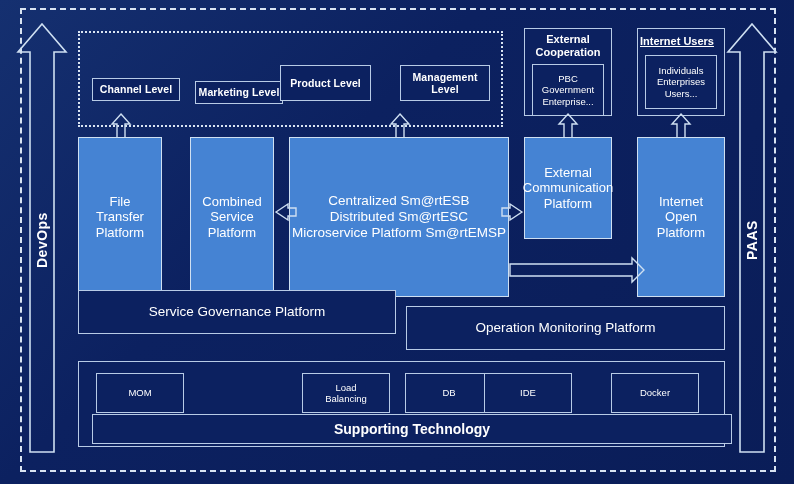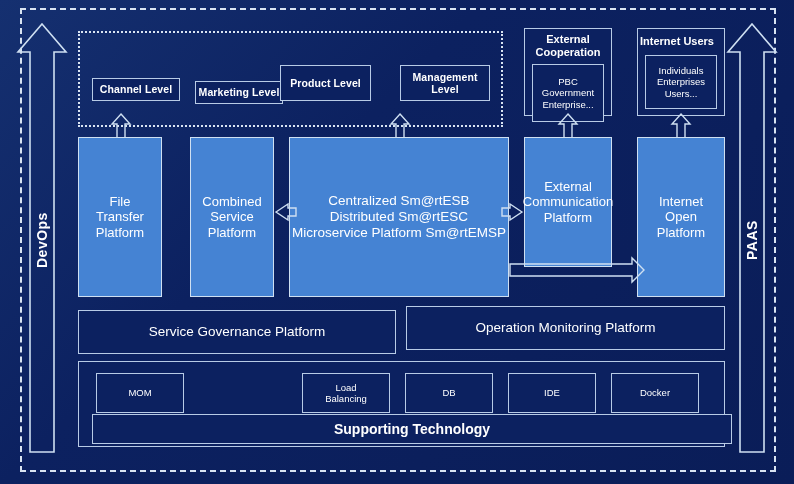--- a/index.html
+++ b/index.html
@@ -49,25 +49,25 @@
 
   <div class="dotted" style="left:78px;top:31px;width:425px;height:96px;"></div>
 
   <div class="box dark t-level" style="left:92px;top:78px;width:88px;height:23px;">Channel Level</div>
   <div class="box dark t-level" style="left:195px;top:81px;width:88px;height:23px;">Marketing Level</div>
   <div class="box dark t-level" style="left:280px;top:65px;width:91px;height:36px;">Product Level</div>
   <div class="box dark t-level" style="left:400px;top:65px;width:90px;height:36px;">Management Level</div>
 
   <div class="box dark" style="left:524px;top:28px;width:88px;height:88px;"></div>
   <div class="box t-head wrap" style="left:524px;top:31px;width:88px;height:30px;">External Cooperation</div>
-  <div class="box dark t-sub wrap" style="left:532px;top:64px;width:72px;height:58px;">PBC Government
+  <div class="box dark t-sub wrap" style="left:532px;top:64px;width:72px;height:52px;">PBC Government
 Enterprise...</div>
 
   <div class="box dark" style="left:637px;top:28px;width:88px;height:88px;"></div>
-  <div class="box t-head" style="left:637px;top:33px;width:80px;height:16px;">Internet Users</div>
+  <div class="box t-head" style="left:637px;top:33px;width:80px;height:16px;text-decoration:underline;">Internet Users</div>
   <div class="box dark t-sub wrap" style="left:645px;top:55px;width:72px;height:54px;">Individuals
 Enterprises
 Users...</div>
 
   <svg width="794" height="484">
     <g fill="none" stroke="#cfe0f2" stroke-width="1.4">
       <polygon points="121,114 130,124 125,124 125,138 117,138 117,124 112,124"></polygon>
       <polygon points="400,114 409,124 404,124 404,138 396,138 396,124 391,124"></polygon>
       <polygon points="568,114 577,124 572,124 572,138 564,138 564,124 559,124"></polygon>
       <polygon points="681,114 690,124 685,124 685,138 677,138 677,124 672,124"></polygon>
@@ -76,45 +76,45 @@
 
   <div class="box light t-plat wrap" style="left:78px;top:137px;width:84px;height:160px;">File
 Transfer
 Platform</div>
   <div class="box light t-plat wrap" style="left:190px;top:137px;width:84px;height:160px;">Combined
 Service
 Platform</div>
   <div class="box light t-core wrap" style="left:289px;top:137px;width:220px;height:160px;">Centralized Sm@rtESB
 Distributed Sm@rtESC
 Microservice Platform Sm@rtEMSP</div>
-  <div class="box light t-plat wrap" style="left:524px;top:137px;width:88px;height:130px;">External
+  <div class="box light t-plat wrap" style="left:524px;top:137px;width:88px;height:102px;">External
 Communication
 Platform</div>
   <div class="box light t-plat wrap" style="left:637px;top:137px;width:88px;height:160px;">Internet
 Open
 Platform</div>
 
   <svg width="794" height="484">
     <g fill="none" stroke="#cfe0f2" stroke-width="1.4">
 
       <polygon points="276,212 288,204 288,208 296,208 296,216 288,216 288,220"></polygon>
 
       <polygon points="522,212 510,204 510,208 502,208 502,216 510,216 510,220"></polygon>
 
       <polygon points="510,264 632,264 632,258 644,270 632,282 632,276 510,276"></polygon>
     </g>
   </svg>
 
-  <div class="box dark t-gov" style="left:78px;top:310px;width:318px;height:44px;">Service Governance Platform</div>
+  <div class="box dark t-gov" style="left:78px;top:290px;width:318px;height:44px;">Service Governance Platform</div>
   <div class="box dark t-gov" style="left:406px;top:306px;width:319px;height:44px;">Operation Monitoring Platform</div>
 
   <div class="box dark" style="left:78px;top:361px;width:647px;height:86px;"></div>
 
   <div class="box dark t-tech wrap" style="left:96px;top:373px;width:88px;height:40px;">MOM</div>
   <div class="box dark t-tech wrap" style="left:302px;top:373px;width:88px;height:40px;">Load
 Balancing</div>
   <div class="box dark t-tech wrap" style="left:405px;top:373px;width:88px;height:40px;">DB</div>
-  <div class="box dark t-tech wrap" style="left:508px;top:373px;width:88px;height:40px;">IDE</div>
+  <div class="box dark t-tech wrap" style="left:484px;top:373px;width:88px;height:40px;">IDE</div>
   <div class="box dark t-tech wrap" style="left:611px;top:373px;width:88px;height:40px;">Docker</div>
 
   <div class="box dark t-sup" style="left:92px;top:414px;width:640px;height:30px;">Supporting Technology</div>
 
 </div>
 
 </body></html>

